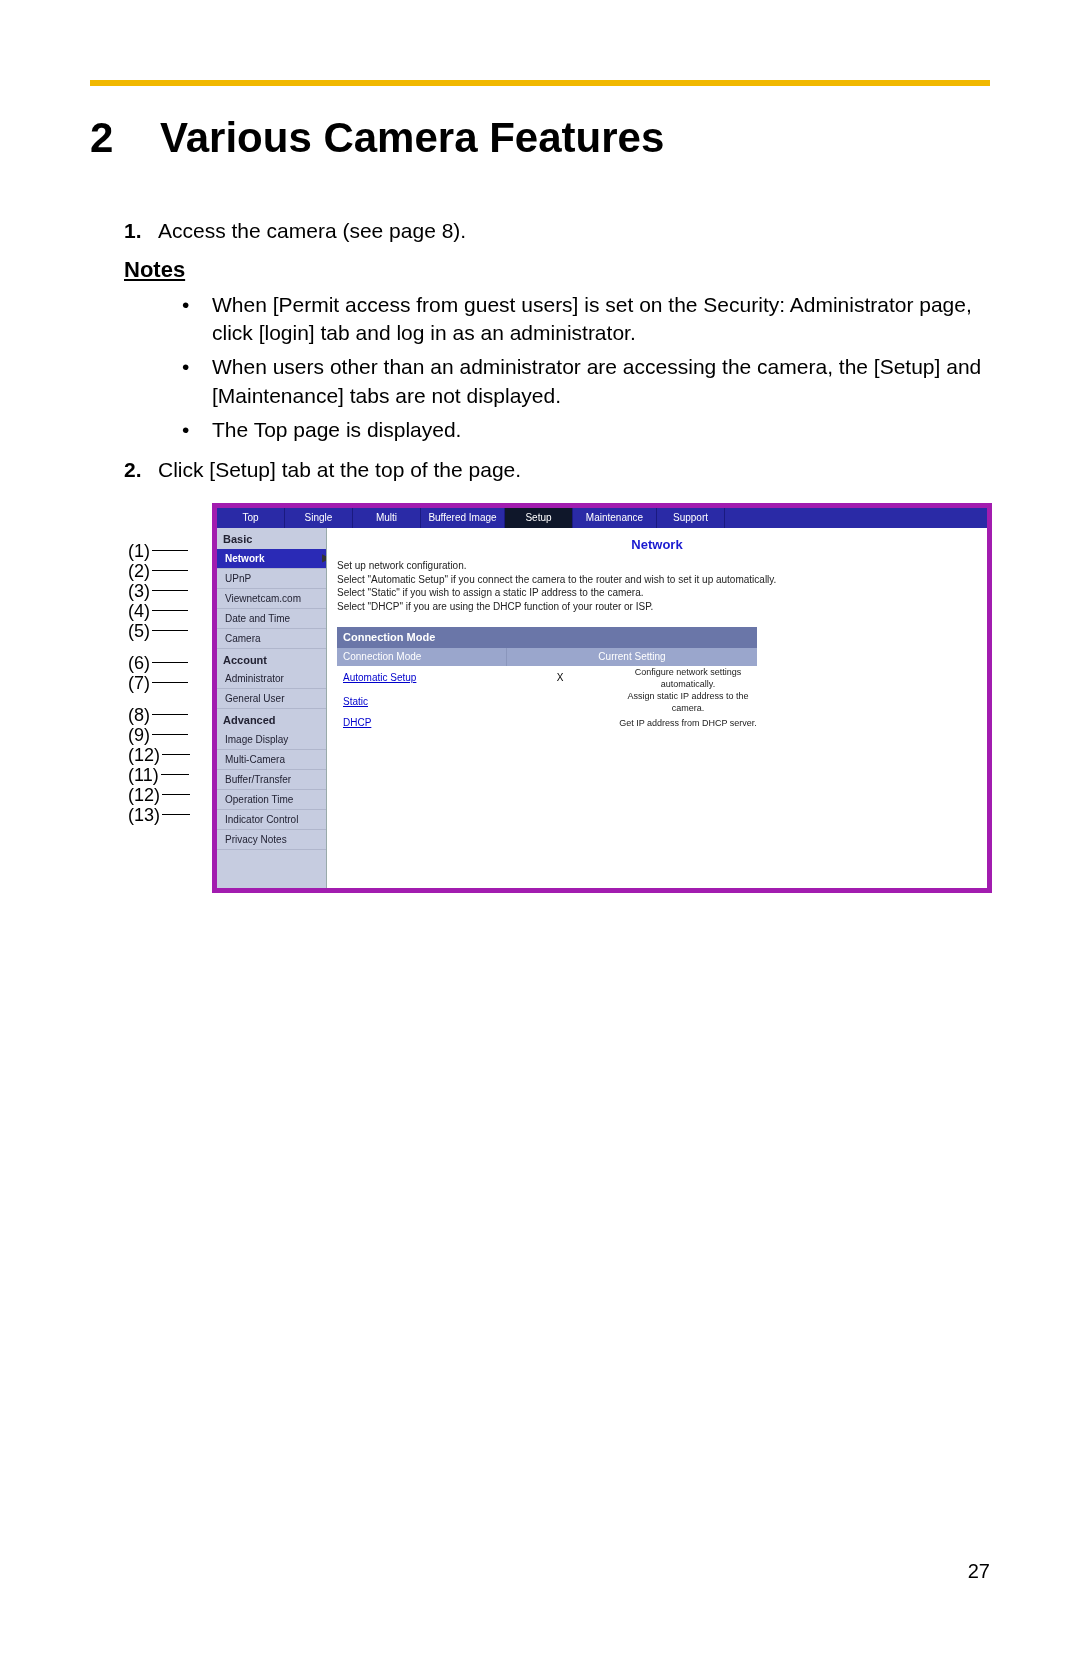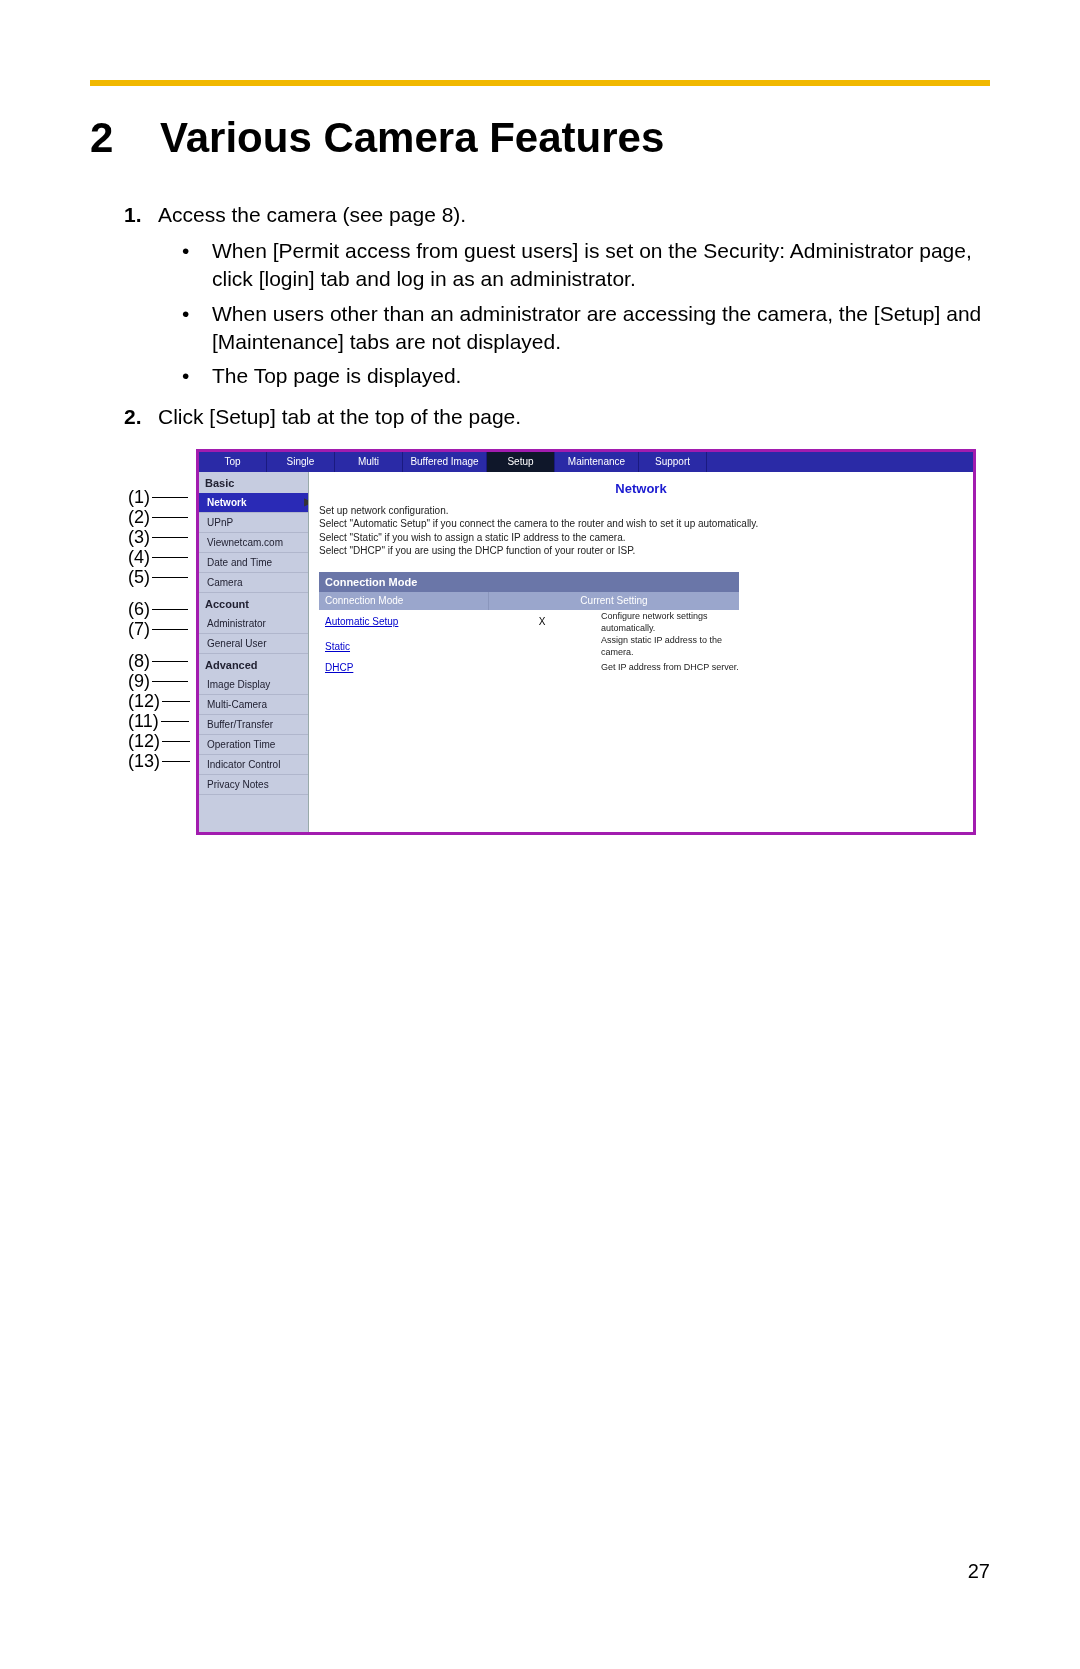--- a/index.html
+++ b/index.html
@@ -23,21 +23,21 @@
     margin-bottom: 4px;
   }
   .rule {
     height: 6px;
     background: #f1b800;
     margin-bottom: 24px;
   }
   h1 {
     font-size: 42px;
     font-weight: bold;
-    margin: 6px 0 34px 0;
+    margin: 6px 0 50px 0;
   }
   h1 .num { display:inline-block; width: 70px; }
   h2 {
     font-size: 34px;
     font-weight: bold;
     margin: 0 0 16px 0;
   }
   h2 .num { display:inline-block; width: 72px; }
   ol.steps {
     list-style: none;
@@ -97,22 +97,23 @@
     height: 1px;
     background: #000;
     margin-left: 2px;
   }
   .callout-col .gap { height: 12px; }
   
   .shot {
     width: 780px;
     font-family: Tahoma, Arial, sans-serif;
     font-size: 11px;
-    border: 3px solid #a21caf;
+    border: 5px solid #a21caf;
     background: #fff;
+    margin-left: 16px;
   }
   .tabbar {
     display: flex;
     background: #2a2aa6;
     height: 20px;
   }
   .tabbar .tab {
     flex: none;
     width: 68px;
     text-align: center;
@@ -213,20 +214,21 @@
   }
   .panel-rows .row .c2 {
     width: 106px;
     text-align: center;
   }
   .panel-rows .row .c3 {
     flex: 1;
     font-size: 9px;
     color: #222;
     padding-left: 6px;
+    text-align: center;
   }
   .page-number {
     position: absolute;
     right: 90px;
     bottom: 84px;
     font-size: 20px;
   }
 </style>
 </head>
 <body>
@@ -239,20 +241,21 @@
   </h1>
 
 
   <ol class="steps">
     <li>
       <span class="stepnum">1.</span>
       <span>Access the camera (see page 8).</span>
     </li>
   </ol>
 
+  <div class="notes-heading">Notes</div>
   <ul class="notes">
     <li>
         <span class="bullet">•</span>
         <span>When [Permit access from guest users] is set on the Security: Administrator page, click [login] tab and log in as an administrator.</span>
       </li>
     <li>
         <span class="bullet">•</span>
         <span>When users other than an administrator are accessing the camera, the [Setup] and [Maintenance] tabs are not displayed.</span>
       </li>
     <li>

